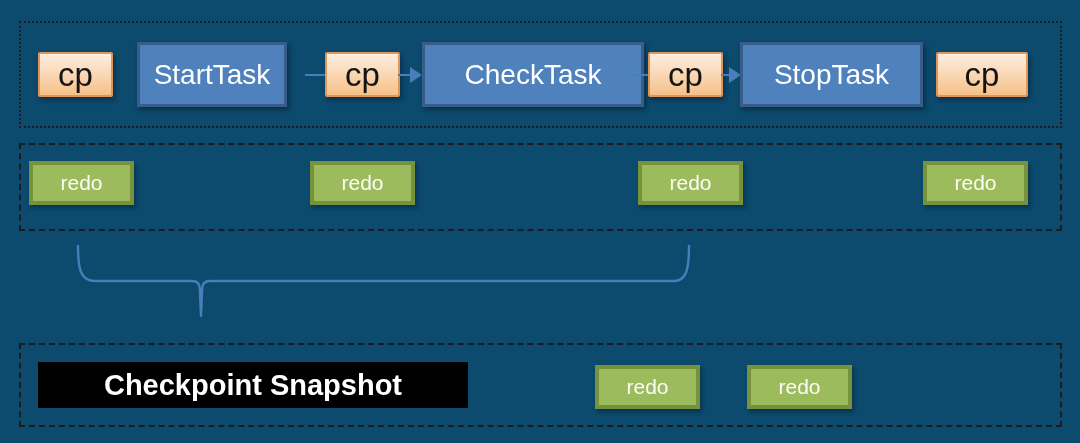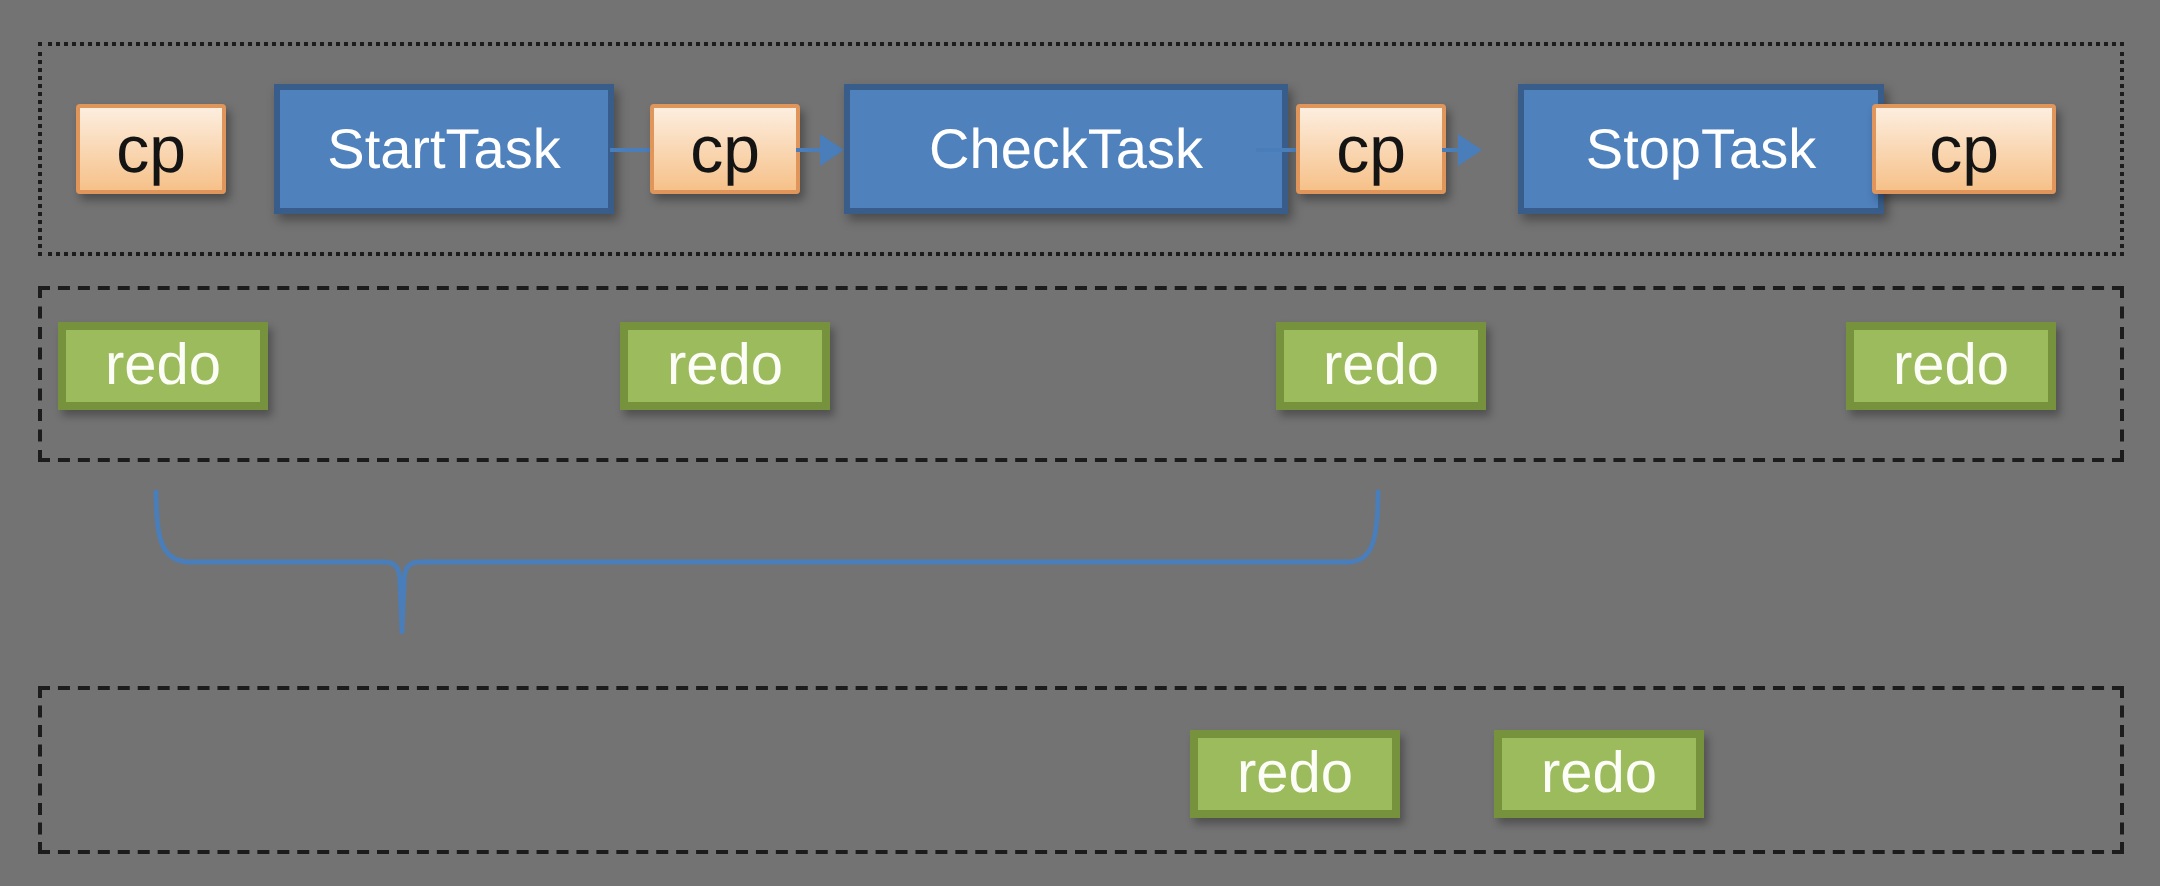--- a/index.html
+++ b/index.html
@@ -1,36 +1,36 @@
 <!DOCTYPE html>
 <html><head>
 <meta charset="utf-8">
 <style>
   html,body{margin:0;padding:0;background:#ffffff;}
   .stage{
     position:relative;width:1080px;height:443px;overflow:hidden;
-    font-family:"Liberation Sans", sans-serif;background:#737373;
+    font-family:"Liberation Sans", sans-serif;background:#0c4a6e;
   }
   .frame{position:absolute;box-sizing:border-box;background:transparent;}
   .frame.dotted{border:2px dotted #1c1c1c;}
   .frame.dashed{border:2px dashed #1c1c1c;}
 
   .node{position:absolute;box-sizing:border-box;display:flex;align-items:center;justify-content:center;}
 
   .task{
     background:#4F81BD;border:3px solid #385D8A;color:#ffffff;
     font-size:28px;box-shadow:2px 3px 5px rgba(0,0,0,0.35);
   }
   .cp{
     background:linear-gradient(#FDEEDF,#F6C189);border:2px solid #E0955B;color:#141414;
     font-size:33px;border-radius:2px;box-shadow:2px 3px 5px rgba(0,0,0,0.35);
   }
   .redo{
     background:#9CBB5C;border:4px solid #76923D;color:#FBFDF6;
-    font-size:29px;box-shadow:2px 3px 4px rgba(0,0,0,0.3);
+    font-size:21px;box-shadow:2px 3px 4px rgba(0,0,0,0.3);
   }
   .snapshot{
     background:#000000;color:#ffffff;font-size:29px;font-weight:bold;
   }
 
   .hline{position:absolute;height:2px;background:#4A7EBB;}
   .tri{
     position:absolute;width:0;height:0;
     border-top:8px solid transparent;border-bottom:8px solid transparent;
     border-left:12px solid #4A7EBB;
@@ -46,21 +46,21 @@
 <body>
 
 <div class="stage">
 
   <div class="frame dotted" style="left:19px;top:21px;width:1043px;height:107px;"></div>
 
   <div class="node cp" style="left:38px;top:52px;width:75px;height:45px;">
       <span>cp</span>
     </div>
 
-  <div class="node task" style="left:137px;top:42px;width:170px;height:65px;">
+  <div class="node task" style="left:137px;top:42px;width:150px;height:65px;">
       <span>StartTask</span>
     </div>
 
   <div class="hline" style="left:305px;top:74px;width:22px;"></div>
 
   <div class="node cp" style="left:325px;top:52px;width:75px;height:45px;">
       <span>cp</span>
     </div>
 
   <div class="hline" style="left:398px;top:74px;width:14px;"></div>
@@ -72,21 +72,21 @@
 
   <div class="hline" style="left:628px;top:74px;width:22px;"></div>
 
   <div class="node cp" style="left:648px;top:52px;width:75px;height:45px;">
       <span>cp</span>
     </div>
 
   <div class="hline" style="left:721px;top:74px;width:10px;"></div>
   <div class="tri" style="left:729px;top:67px;"></div>
 
-  <div class="node task" style="left:740px;top:42px;width:183px;height:65px;margin-left:19px;">
+  <div class="node task" style="left:740px;top:42px;width:183px;height:65px;">
       <span>StopTask</span>
     </div>
 
   <div class="node cp" style="left:936px;top:52px;width:92px;height:45px;">
       <span>cp</span>
     </div>
 
   <div class="frame dashed" style="left:19px;top:143px;width:1043px;height:88px;"></div>
 
   <div class="node redo" style="left:29px;top:161px;width:105px;height:44px;">
@@ -101,20 +101,23 @@
   <div class="node redo" style="left:923px;top:161px;width:105px;height:44px;">
       <span>redo</span>
     </div>
 
   <svg class="brace-svg" width="1080" height="443" viewBox="0 0 1080 443">
     <path d="M 78 246 C 78 270, 81 281, 95 281 L 192 281 C 198 281, 200 284, 200 292 L 201 316 L 202 292 C 202 284, 204 281, 210 281 L 674 281 C 686 281, 689 270, 689 246" fill="none" stroke="#4A7EBB" stroke-width="2.4" stroke-linecap="round" stroke-linejoin="round"></path>
   </svg>
 
   <div class="frame dashed" style="left:19px;top:343px;width:1043px;height:84px;"></div>
 
+  <div class="node snapshot" style="left:38px;top:362px;width:430px;height:46px;">
+      <span>Checkpoint Snapshot</span>
+    </div>
 
   <div class="node redo" style="left:595px;top:365px;width:105px;height:44px;">
       <span>redo</span>
     </div>
   <div class="node redo" style="left:747px;top:365px;width:105px;height:44px;">
       <span>redo</span>
     </div>
 
 
 </div>

